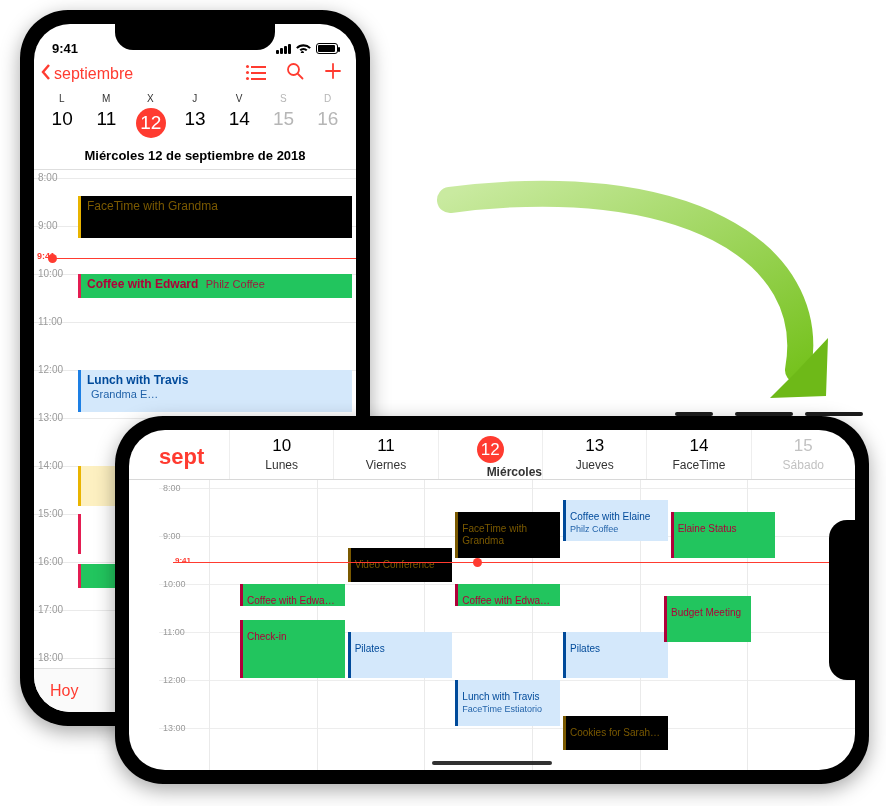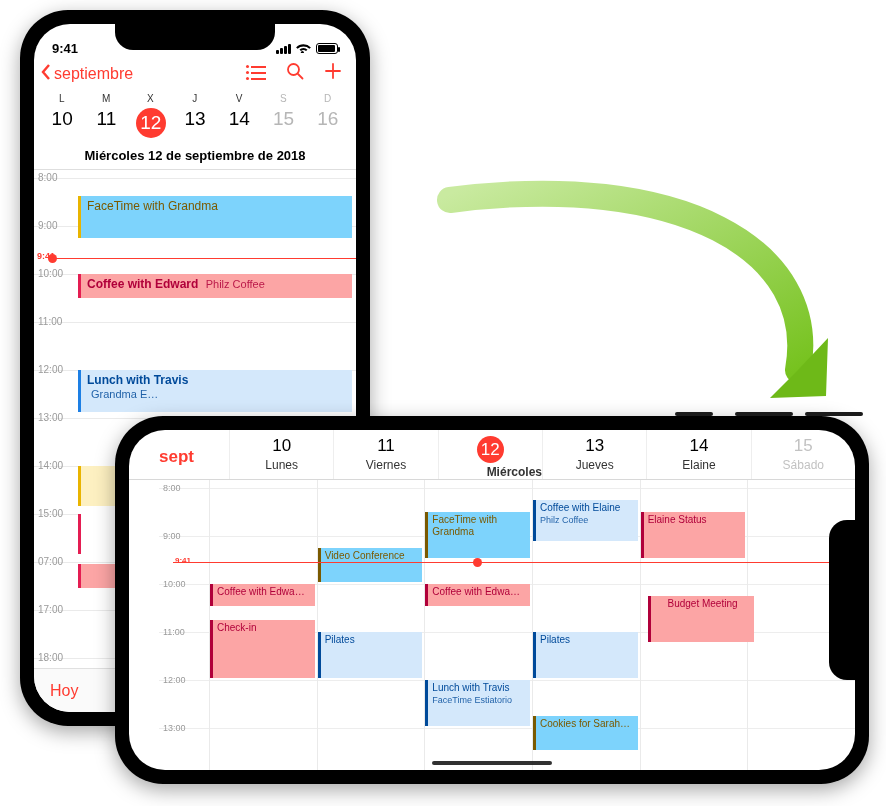--- a/index.html
+++ b/index.html
@@ -94,54 +94,54 @@
   }
   .p-date-title { text-align:center; font-size:13px; font-weight:600; padding:10px 0 6px; border-bottom:1px solid #dedede;}
 
   
   .p-grid { position:relative; height:520px; overflow:hidden; }
   .p-hours { position:absolute; inset:0; }
   .p-hour { position:absolute; left:0; right:0; border-top:1px solid #eaeaea; }
   .p-hour span { position:absolute; left:4px; top:-7px; font-size:10px; color:#9a9a9a;}
   .p-event { position:absolute; left:44px; right:4px; border-left:3px solid; padding:3px 6px; font-size:12px; overflow:hidden;}
   .p-event .sub { font-size:11px; opacity:0.85; margin-left:4px;}
-  .ev-yellow { background:#7dd3fc; border-color:#e9b400; color:#7a5900;}
-  .ev-pink   { background:#fca5a5; border-color:#e41d52; color:#b0003a;}
+  .ev-yellow { background:#000000; border-color:#e9b400; color:#7a5900;}
+  .ev-pink   { background:#22c55e; border-color:#e41d52; color:#b0003a;}
   .ev-blue   { background:#d4e8fb; border-color:#1d7fe4; color:#004a9a;}
   .ev-pink-out { background:#fff; }
   .p-now { position:absolute; left:20px; right:0; height:1px; background:#ff3b30; }
   .p-now::before{content:"";position:absolute;left:-6px;top:-4px;width:9px;height:9px;border-radius:50%;background:#ff3b30;}
   .p-now-label{position:absolute;left:-17px;top:-7px;font-size:9px;font-weight:700;color:#ff3b30;}
 
   .p-footer { position:absolute; bottom:0; left:0; right:0; height:44px; border-top:1px solid #e0e0e0;
               display:flex; align-items:center; padding:0 16px; background:#fafafa;}
   .p-footer span { color:#ff3b30; font-size:16px;}
 
   
   .l-screen .notch-land {
     position:absolute; right:0; top:50%; transform:translateY(-50%);
     width:26px; height:160px; background:#000;
     border-top-left-radius:18px; border-bottom-left-radius:18px; z-index:20;
   }
   .l-header { display:flex; align-items:stretch; height:50px; border-bottom:1px solid #d8d8d8; padding-left:30px;}
-  .l-header .month { color:#ff3b30; font-size:17px; font-weight:600; width:70px; display:flex;align-items:center; padding-top:4px;}
+  .l-header .month { color:#ff3b30; font-size:22px; font-weight:600; width:70px; display:flex;align-items:center; padding-top:4px;}
   .l-header .daycol { flex:1; text-align:center; border-left:1px solid #eee; padding-top:6px;}
   .l-header .daycol .num { font-size:17px; }
   .l-header .daycol .name { font-size:12px; margin-top:2px; color:#333;}
   .l-header .daycol.weekend .num, .l-header .daycol.weekend .name { color:#c2c2c2; }
   .l-header .daycol.sel .num { background:#ff3b30; color:#fff; width:27px;height:27px;border-radius:50%;
      display:inline-flex;align-items:center;justify-content:center;}
   .l-header .daycol.sel .name { font-weight:600;text-align:right; }
 
   .l-grid { position:relative; height:calc(100% - 50px); overflow:hidden; padding-left:30px;}
   .l-grid .hours-layer, .l-grid .cols-layer, .l-grid .events-layer { position:absolute; inset:0; left:30px; }
   .l-grid .l-hour { position:absolute; left:0; right:0; border-top:1px solid #ededed;}
   .l-grid .l-hour span { position:absolute; left:4px; top:-6px; font-size:9px; color:#9a9a9a;}
   .l-grid .col-line { position:absolute; top:0; bottom:0; width:0; border-left:1px solid #eaeaea;}
-  .l-event { position:absolute; border-left:3px solid; padding:2px 4px; font-size:10px; line-height:12px; overflow:hidden;}
+  .l-event { position:absolute; border-left:3px solid; padding:11px 4px; font-size:10px; line-height:12px; overflow:hidden;margin-left:30px;}
   .l-event .sub { display:block; font-size:9px; opacity:0.85;}
   .l-now { position:absolute; left:44px; right:0; height:1px; background:#ff3b30; z-index:3;}
   .l-now::before{content:"";position:absolute;left:300px;top:-4px;width:9px;height:9px;border-radius:50%;background:#ff3b30;}
   .l-now-label{position:absolute;left:2px;font-size:8px;font-weight:700;color:#ff3b30;top:-6px;}
 
   .home-ind { position:absolute; bottom:5px; left:50%; transform:translateX(-50%);
               width:120px; height:4px; background:#1b1b1b; border-radius:3px; opacity:0.9;}
 
   
   .hint-arrow { position:absolute; left:420px; top:180px; width:420px; height:260px; z-index:30; pointer-events:none;}
@@ -250,21 +250,21 @@
           <div class="p-hour" style="top: 248px;">
             <span>13:00</span>
           </div>
           <div class="p-hour" style="top: 296px;">
             <span>14:00</span>
           </div>
           <div class="p-hour" style="top: 344px;">
             <span>15:00</span>
           </div>
           <div class="p-hour" style="top: 392px;">
-            <span>07:00</span>
+            <span>16:00</span>
           </div>
           <div class="p-hour" style="top: 440px;">
             <span>17:00</span>
           </div>
           <div class="p-hour" style="top: 488px;">
             <span>18:00</span>
           </div>
         </div>
 
       <div class="p-event ev-yellow" style="top:26px;height:42px;">
@@ -313,21 +313,21 @@
                <div class="name">Viernes</div>
           </div>
           <div class="daycol sel"><div class="num">12</div>
                <div class="name">Miércoles</div></div>
           <div class="daycol">
             <div class="num">13</div>
                <div class="name">Jueves</div>
           </div>
           <div class="daycol">
             <div class="num">14</div>
-               <div class="name">Elaine</div>
+               <div class="name">FaceTime</div>
           </div>
           <div class="daycol weekend">
             <div class="num">15</div>
                <div class="name">Sábado</div>
           </div>
         </div>
     </div>
 
     <div class="l-grid">
       <div class="hours-layer" id="l-hours">
@@ -363,21 +363,21 @@
           <div class="l-event ev-yellow" style="left: 266.333px; width: 104.667px; top: 32px; height: 46px;"><span>FaceTime with Grandma</span></div>
           <div class="l-event ev-pink" style="left: 51px; width: 104.667px; top: 104px; height: 22px;"><span>Coffee with Edwa…</span></div>
           <div class="l-event ev-pink" style="left: 266.333px; width: 104.667px; top: 104px; height: 22px;"><span>Coffee with Edwa…</span></div>
           <div class="l-event ev-pink" style="left: 51px; width: 104.667px; top: 140px; height: 58px;"><span>Check-in</span></div>
           <div class="l-event ev-blue" style="left: 158.667px; width: 104.667px; top: 152px; height: 46px;"><span>Pilates</span></div>
           <div class="l-event ev-blue" style="left: 374px; width: 104.667px; top: 152px; height: 46px;"><span>Pilates</span></div>
           <div class="l-event ev-blue" style="left: 266.333px; width: 104.667px; top: 200px; height: 46px;"><span>Lunch with Travis</span><span class="sub">FaceTime Estiatorio</span></div>
           <div class="l-event ev-yellow" style="left: 374px; width: 104.667px; top: 236px; height: 34px;"><span>Cookies for Sarah…</span></div>
           <div class="l-event ev-blue" style="left: 374px; width: 104.667px; top: 20px; height: 41.2px;"><span>Coffee with Elaine</span><span class="sub">Philz Coffee</span></div>
           <div class="l-event ev-pink" style="left: 481.667px; width: 104.667px; top: 32px; height: 46px;"><span>Elaine Status</span></div>
-          <div class="l-event ev-pink" style="left: 489px; width: 106px; top: 116px; height: 46px; text-align: center;"><span>Budget Meeting</span></div>
+          <div class="l-event ev-pink" style="left: 475px; width: 87px; top: 116px; height: 46px;"><span>Budget Meeting</span></div>
         </div>
       <div class="l-now" style="top:82px;">
         <span class="l-now-label">9:41</span>
       </div>
     </div>
 
     <div class="home-ind"></div>
   </div>
 </div>
 

